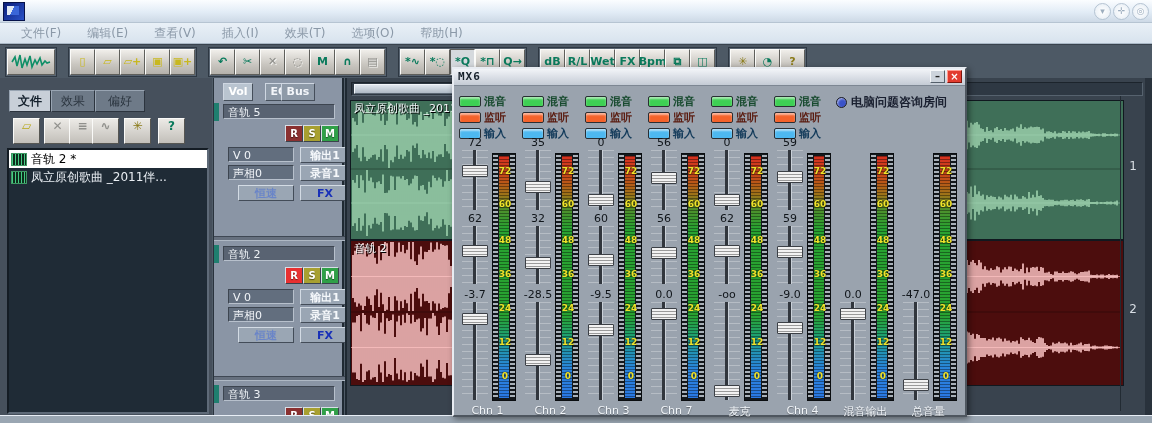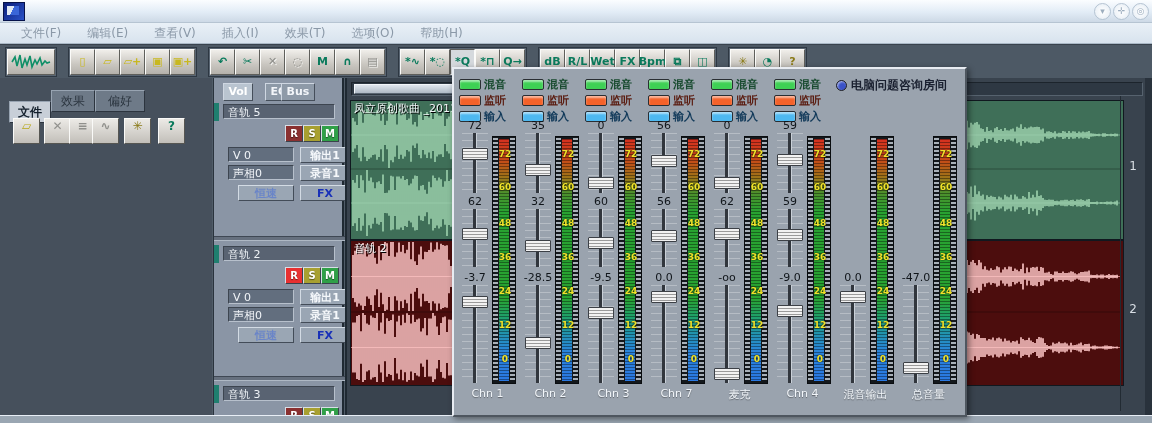--- a/index.html
+++ b/index.html
@@ -28,21 +28,21 @@
   .tbtn{width:25px;height:26px;margin:0;background:linear-gradient(#f0eeea,#c9c6c0 60%,#b4b1ab);
     border:1px solid;border-color:#fbfbf9 #5f5f5b #5f5f5b #fbfbf9;display:flex;align-items:center;justify-content:center;
     font:bold 11px "DejaVu Sans",sans-serif;box-sizing:border-box;}
   .tbtn.wide{width:48px;}
   .tbtn.pressed{border-color:#5f5f5b #fbfbf9 #fbfbf9 #5f5f5b;background:#d5d9dd;}
   .tbtn svg{display:block;}
   
   #leftpanel{position:absolute;left:0;top:78px;width:212px;height:337px;background:#46505c;}
   .ltab{position:absolute;top:12px;height:20px;font-size:12px;text-align:center;line-height:20px;
     border:1px solid;border-color:#98a4b2 #2c343e #2c343e #98a4b2;color:#2c3640;background:#6e7a88;}
-  .ltab.active{background:#c8cfd8;color:#14202c;font-weight:bold;margin-top:11px;}
+  .ltab.active{background:#c8cfd8;color:#14202c;font-weight:bold;}
   .lbtn{position:absolute;top:40px;width:25px;height:24px;background:linear-gradient(#eceae6,#c2bfb9);
     border:1px solid;border-color:#fafaf8 #565652 #565652 #fafaf8;text-align:center;line-height:22px;
     font:bold 12px "DejaVu Sans",sans-serif;}
   #filelist{position:absolute;left:7px;top:70px;width:198px;height:262px;background:#1f2b36;
     border:2px solid;border-color:#141c24 #5e6a78 #5e6a78 #141c24;overflow:hidden;}
   .flitem{display:flex;align-items:center;height:18px;padding-left:2px;font-size:12px;color:#e9eef3;white-space:nowrap;}
   .flitem.selected{background:#ffffff;color:#000;}
   .flicon{width:14px;height:11px;margin-right:4px;background:#0d2d1c;border:1px solid #3f9a64;
     background-image:repeating-linear-gradient(90deg,#44cc84 0 1px,#0d2d1c 1px 3px);}
   
@@ -196,20 +196,30 @@
     <div class="ltab" style="left:51px;width:42px">效果</div>
     <div class="ltab" style="left:95px;width:48px">偏好</div>
     <div id="lbtns">
         <div class="lbtn" style="left: 13px; color: rgb(184, 168, 24);">▱</div>
         <div class="lbtn" style="left: 44px; color: rgb(144, 144, 140);">✕</div>
         <div class="lbtn" style="left: 69px; color: rgb(144, 144, 140);">≡</div>
         <div class="lbtn" style="left: 92px; color: rgb(144, 144, 140);">∿</div>
         <div class="lbtn" style="left: 124px; color: rgb(138, 122, 24);">✳</div>
         <div class="lbtn" style="left: 158px; color: rgb(10, 122, 92);">?</div>
       </div>
+    <div id="filelist">
+        <div class="flitem selected">
+          <span class="flicon"></span>
+          <span>音轨  2 *</span>
+        </div>
+        <div class="flitem">
+          <span class="flicon"></span>
+          <span>凤立原创歌曲 _2011伴...</span>
+        </div>
+      </div>
   </div>
 
   <div id="trackpanel">
     <div class="vtab active" style="left:9px;width:28px">Vol</div>
     <div class="vtab" style="left:51px;width:26px">EQ</div>
     <div class="vtab" style="left:67px;width:32px">Bus</div>
     <div id="tblocks">
         <div class="tblock" style="top: 26px;">
           <div class="tcolor"></div>
           <div class="thead">音轨 5</div>
@@ -267,20 +277,25 @@
           </svg><div class="clip-title">音轨 2</div></div>
       </div>
     <div id="gutter">
         <div class="tracknum" style="top: 63px;">1</div>
         <div class="tracknum" style="top: 206px;">2</div>
       </div>
     <div id="vscroll"></div>
   </div>
 
   <div id="mixer">
+    <div id="mixtitle">
+      <span class="t">MX6</span>
+      <div class="mixbtn" style="right:20px">–</div>
+      <div class="mixbtn close" style="right:3px">×</div>
+    </div>
     <div id="mixbody">
       <div id="mixnotes">
         <div class="note">
           <div class="notedot" style="background:#3a52c8"></div>
           <span style="color:#1a2030">电脑问题咨询房间</span>
         </div>
       </div>
     <div class="strip" style="left: 2px;">
           <div class="ledrow" style="top: 8px;">
             <div class="led" style="background: rgb(62, 208, 84);"></div>

